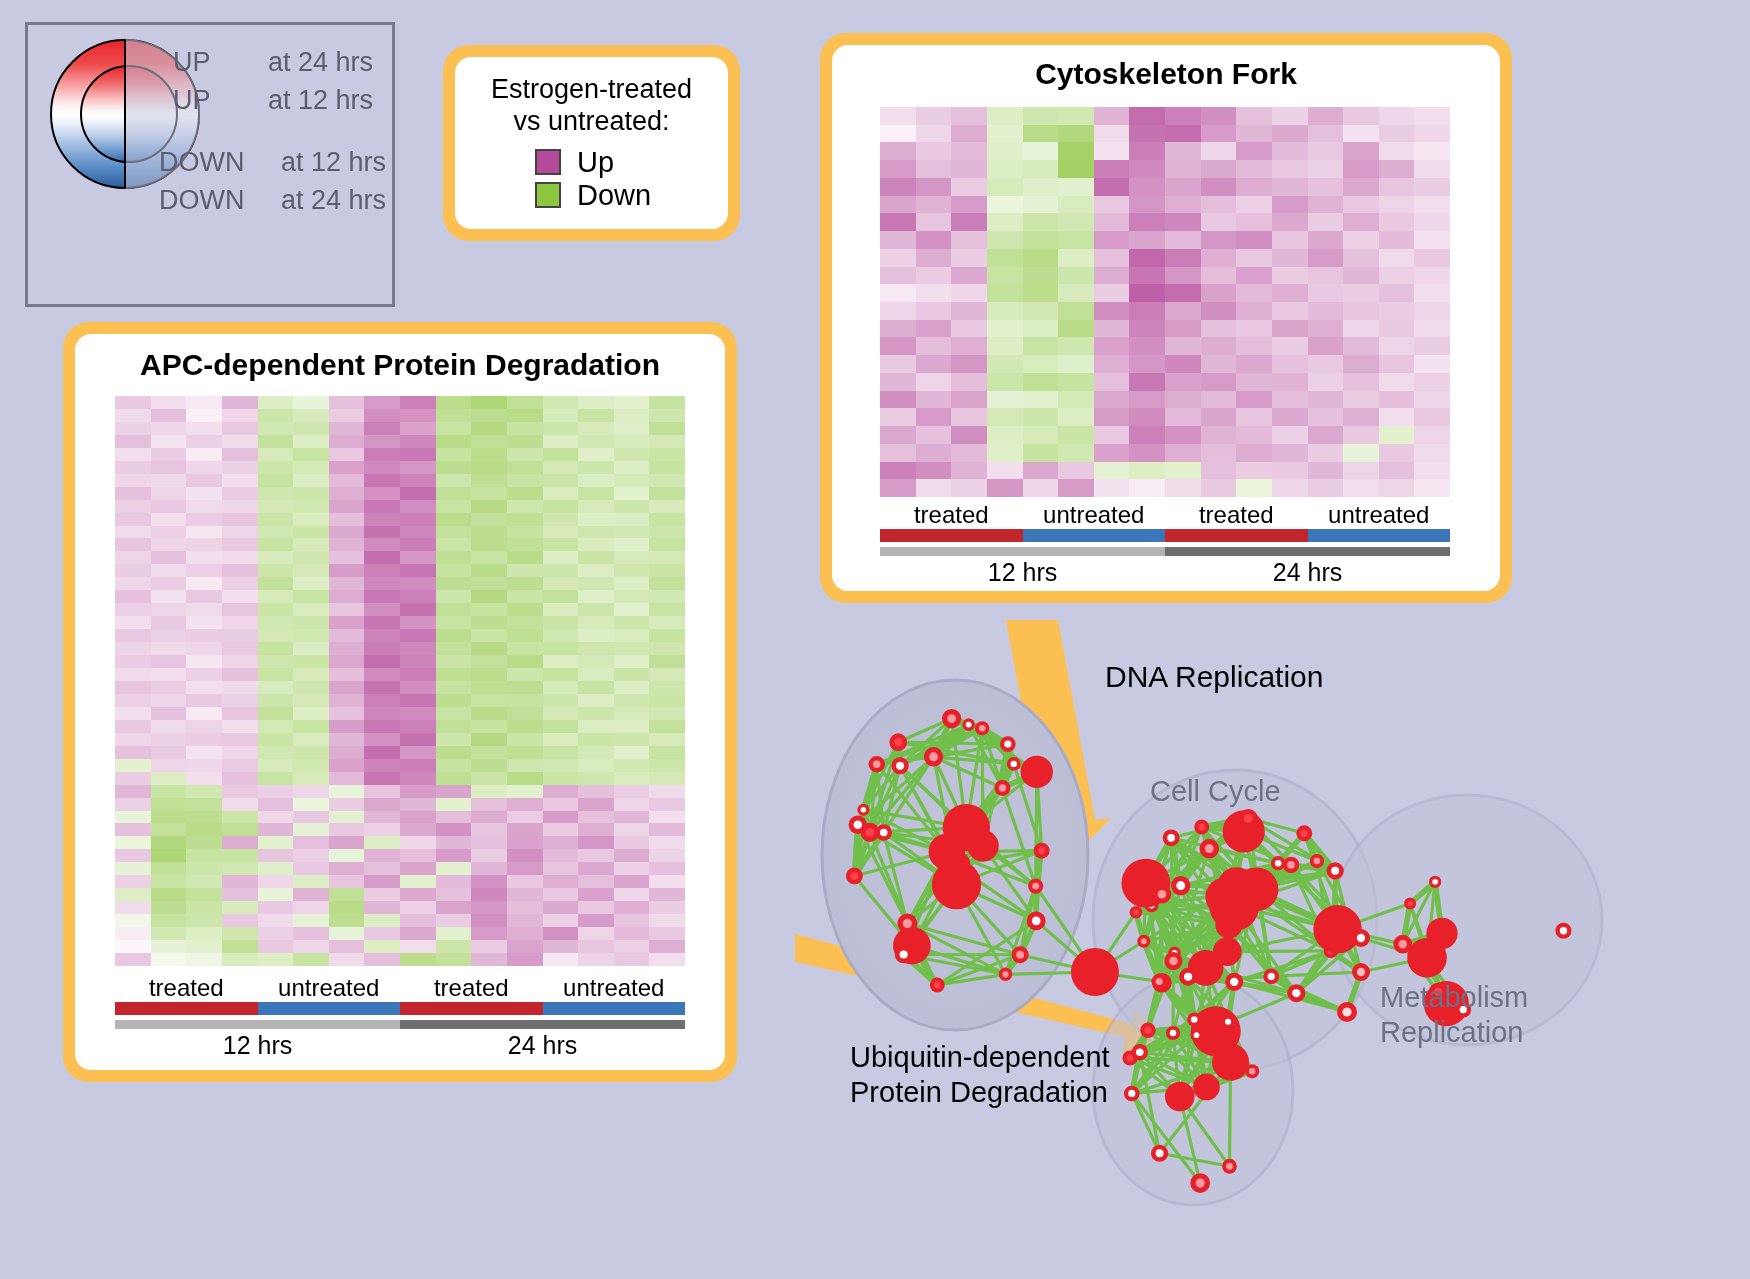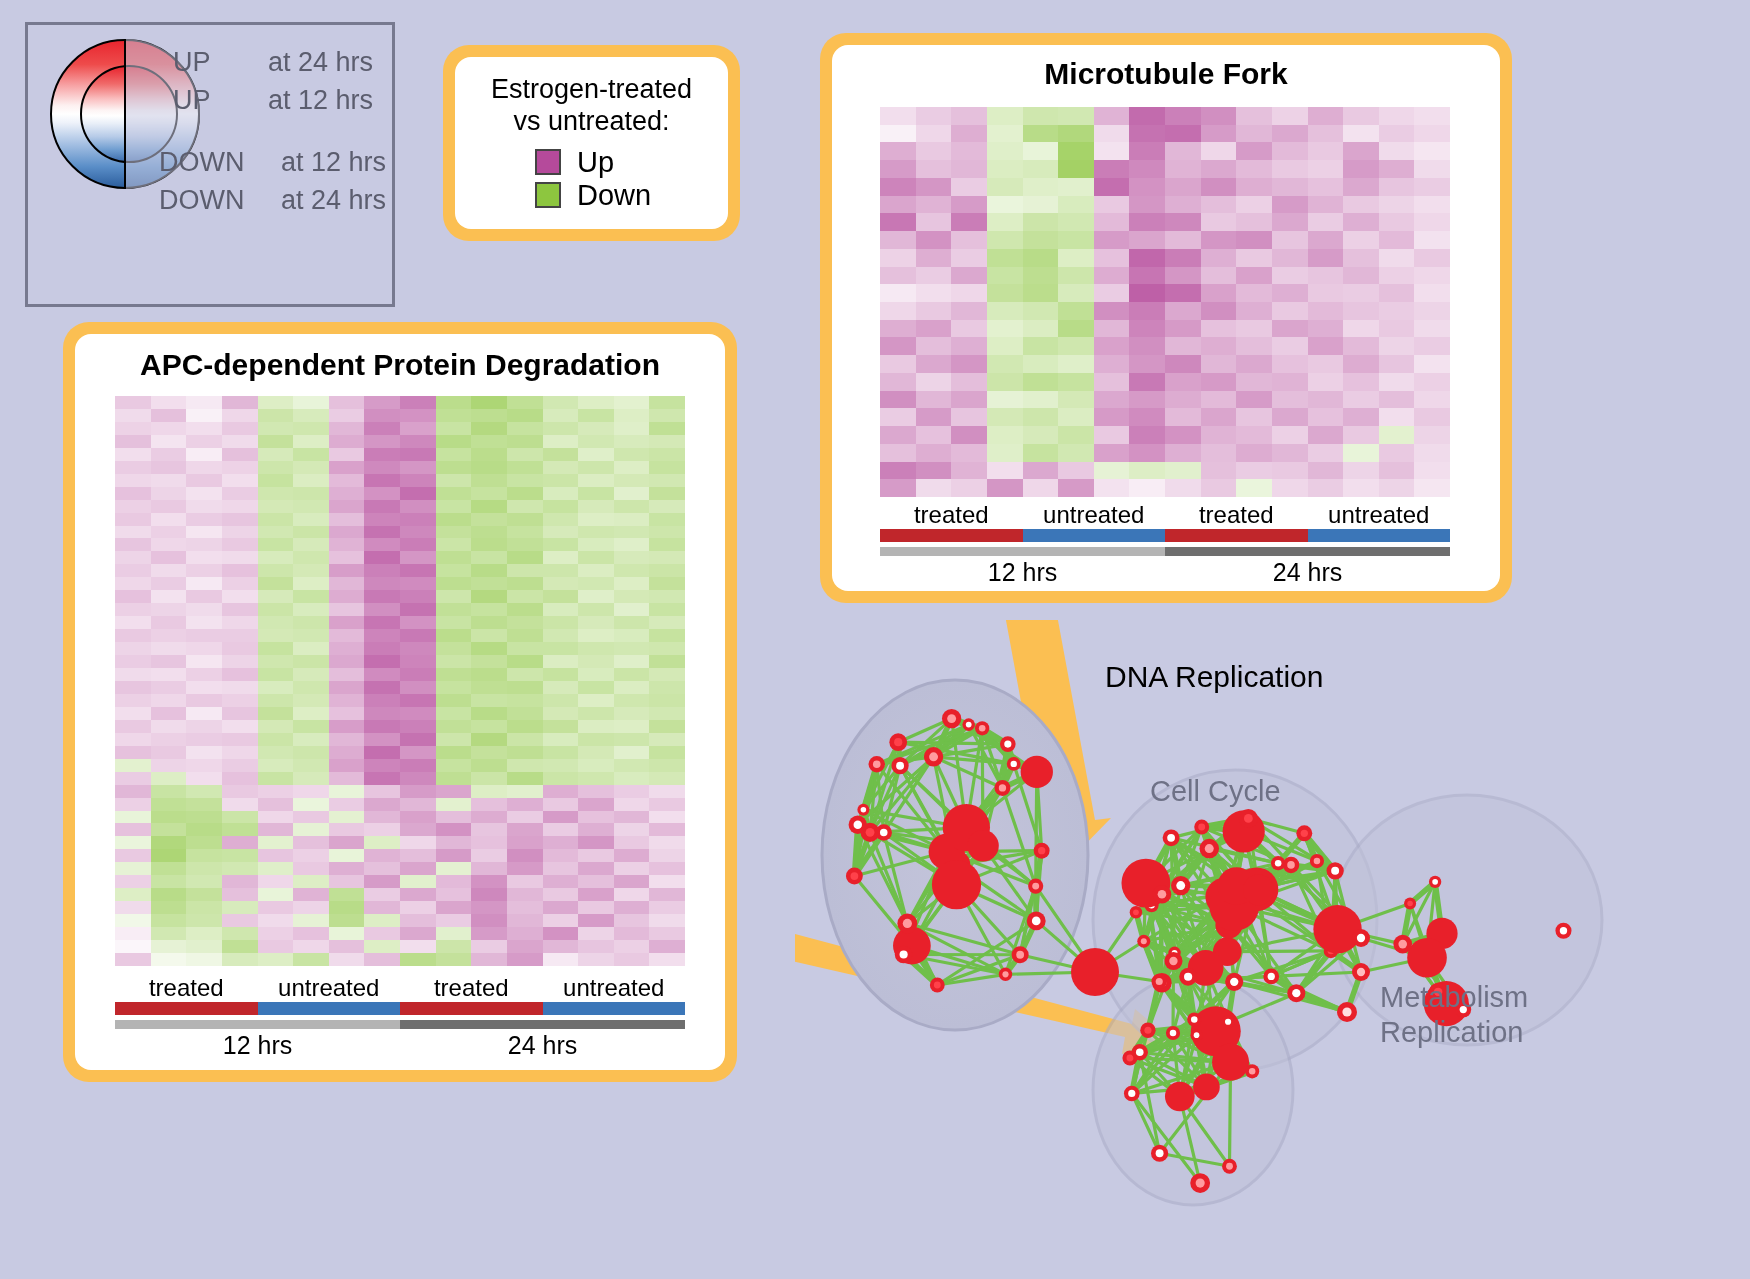--- a/index.html
+++ b/index.html
@@ -135,21 +135,21 @@
         <div class="ud-item">
           <i class="swatch" style="background: rgb(141, 198, 63);"></i>
           <span class="lbl">Down</span>
         </div>
       </div>
     </div>
   </div>
 
   <div class="card" id="panel-rf">
     <div class="card-inner">
-      <div class="panel-title">Microtubule Fork</div>
+      <div class="panel-title">Cytoskeleton Fork</div>
       <div id="hm-rf" class="hm" style="position: absolute; left: 48px; top: 62px; width: 570px; height: 390px; grid-template-columns: repeat(16, 1fr); grid-template-rows: repeat(22, 1fr);">
           <div style="background: rgb(242, 222, 237);"></div>
           <div style="background: rgb(234, 204, 227);"></div>
           <div style="background: rgb(229, 192, 220);"></div>
           <div style="background: rgb(221, 238, 197);"></div>
           <div style="background: rgb(207, 231, 174);"></div>
           <div style="background: rgb(209, 232, 178);"></div>
           <div style="background: rgb(224, 179, 213);"></div>
           <div style="background: rgb(194, 107, 173);"></div>
           <div style="background: rgb(203, 128, 185);"></div>
@@ -1913,15 +1913,19 @@
           <circle cx="552" cy="392" r="4.6000000000000005" fill="rgb(255,222,223)"></circle>
         </g>
     </svg>
 
     <div class="net-label" id="lbl-dna">DNA Replication</div>
     <div class="net-label" id="lbl-cc">Cell Cycle</div>
     <div class="net-label" id="lbl-mt">
       <div>Metabolism</div>
       <div>Replication</div>
     </div>
+    <div class="net-label" id="lbl-ub">
+      <div>Ubiquitin-dependent</div>
+      <div>Protein Degradation</div>
+    </div>
   </div>
 
 </div>
 
 </body></html>

